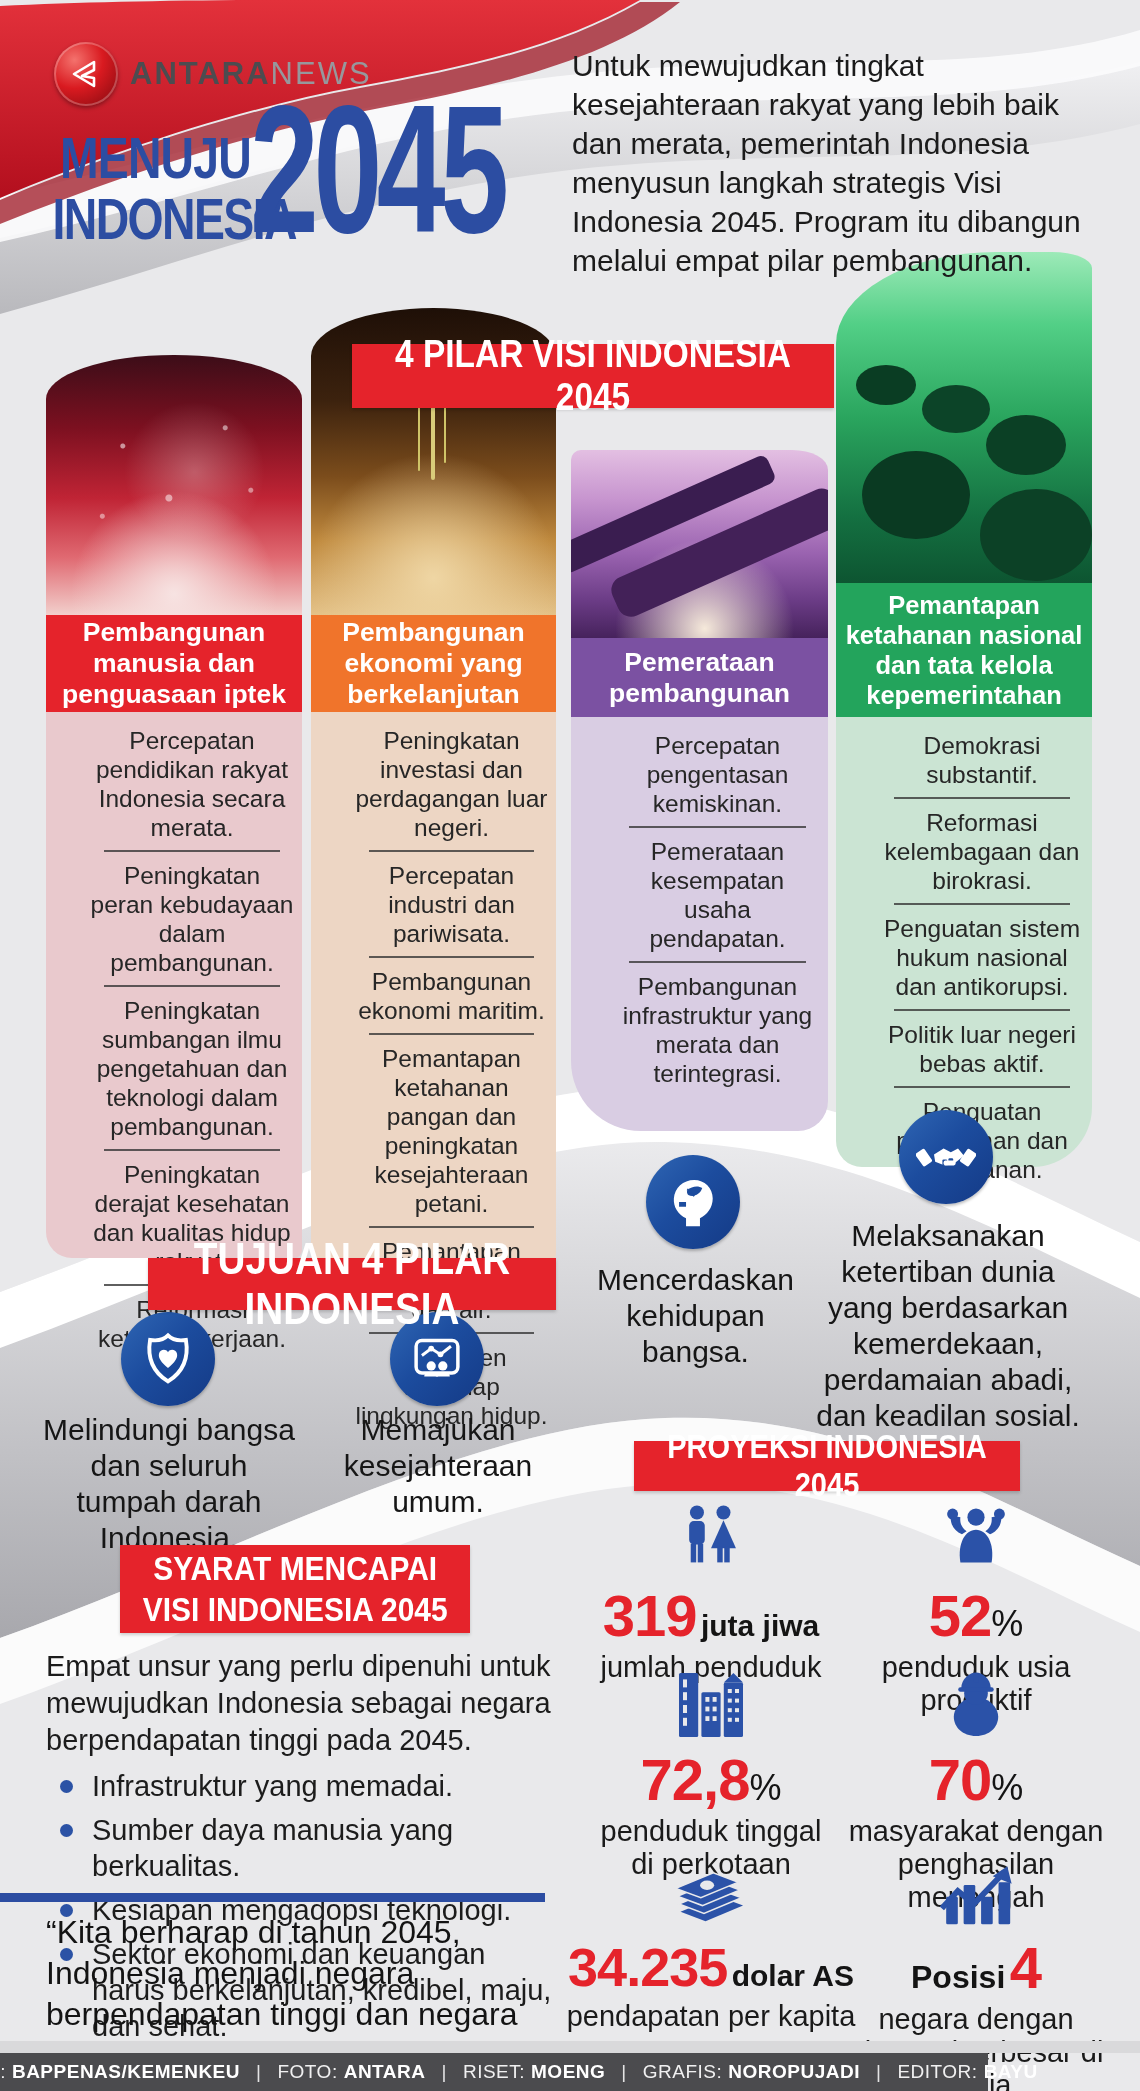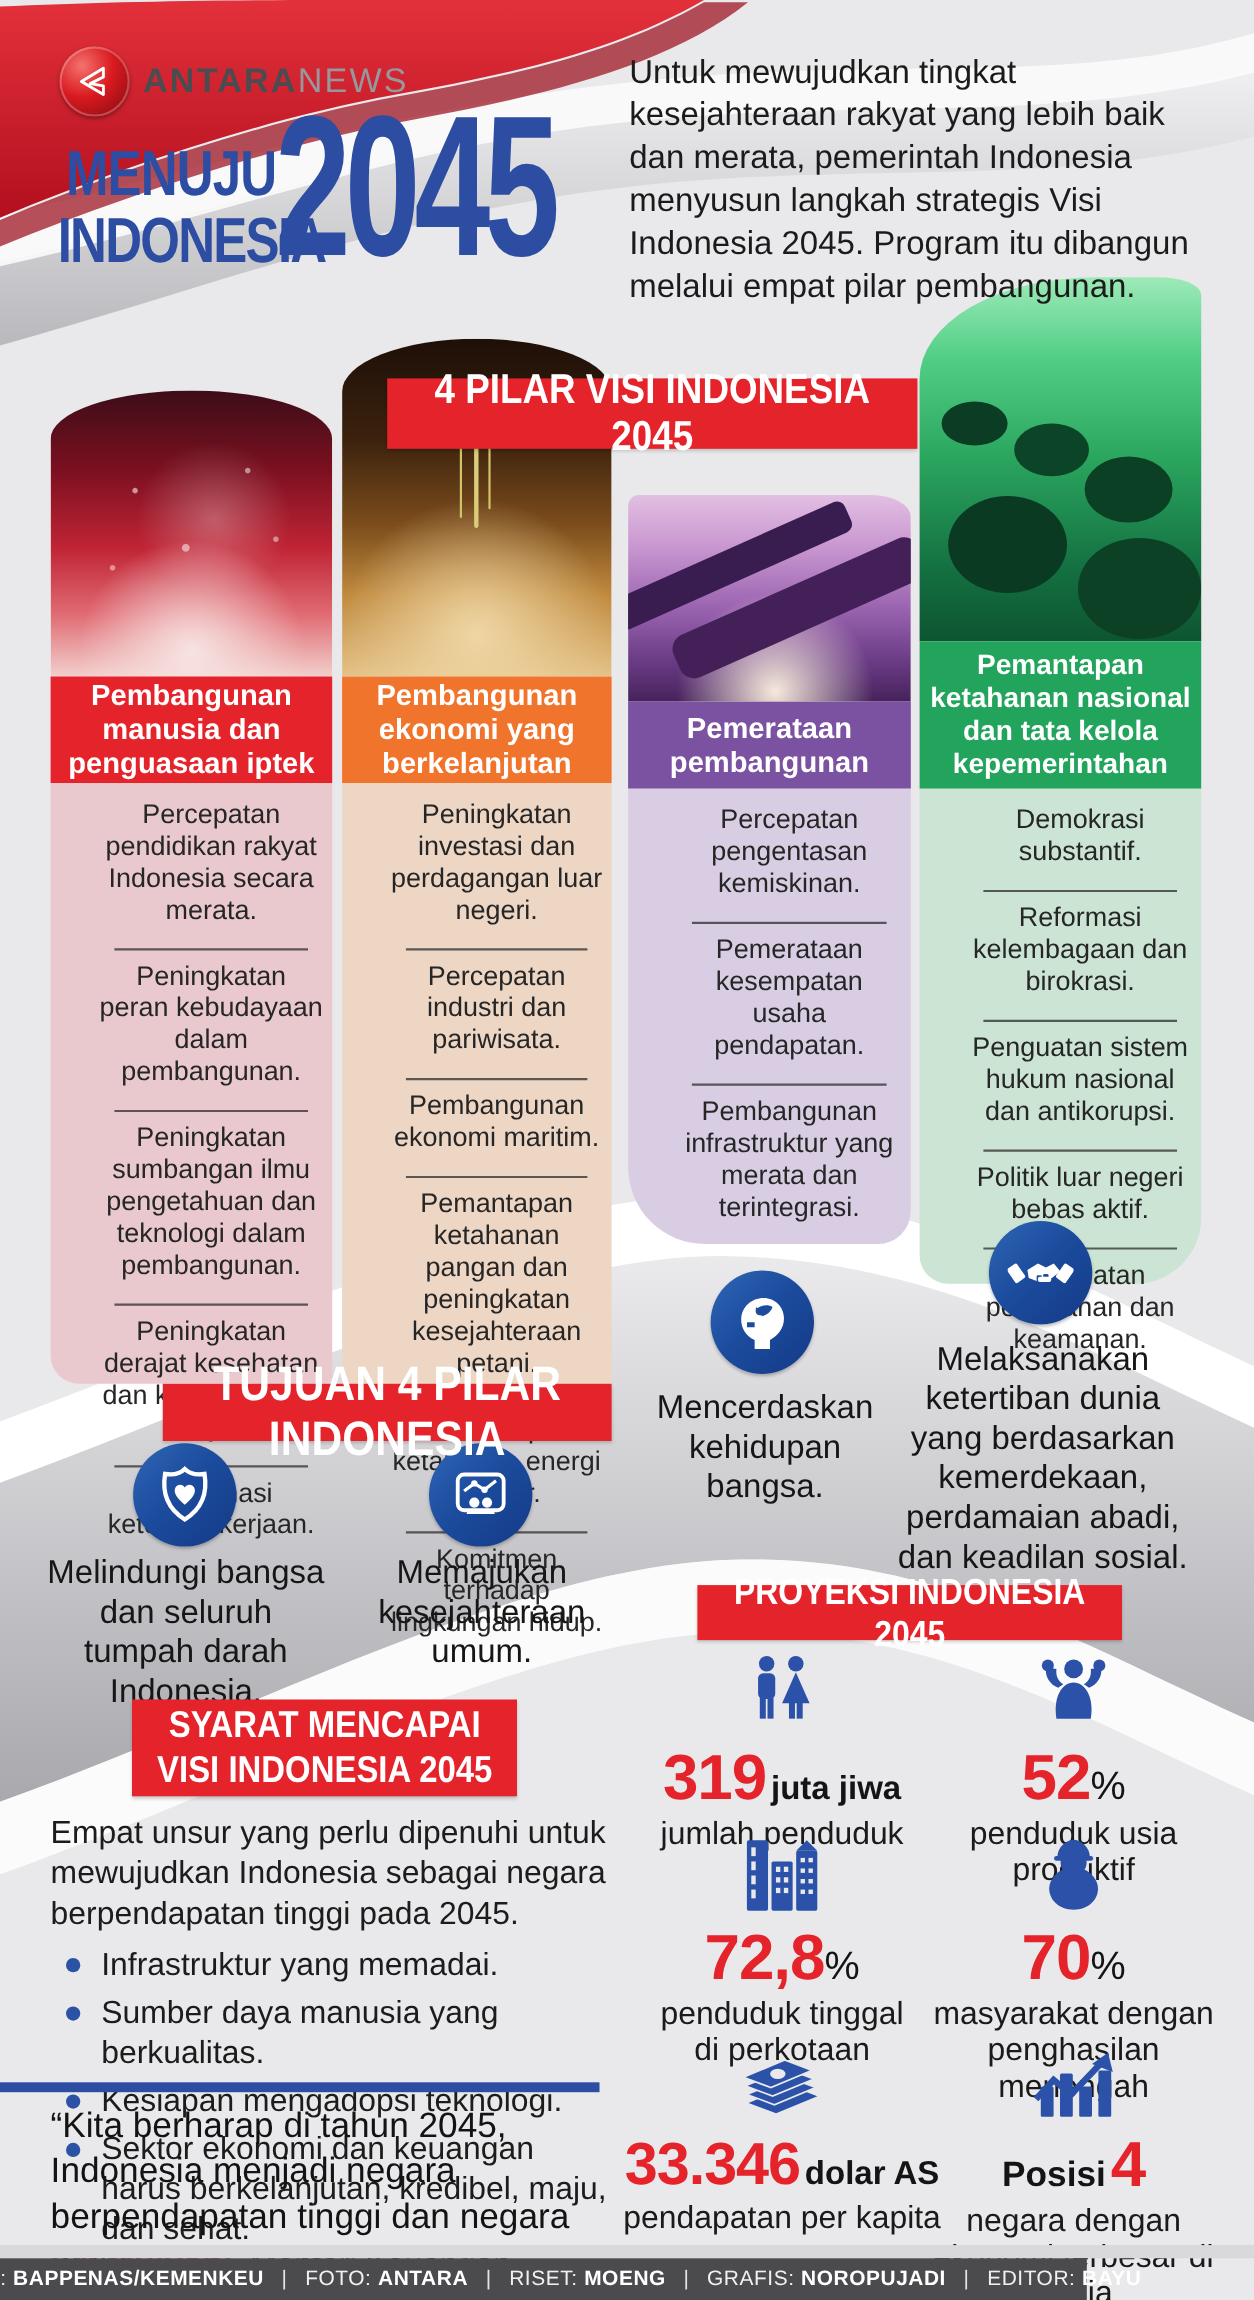--- a/index.html
+++ b/index.html
@@ -36,21 +36,21 @@
   #banner-req{left:120px;top:1545px;width:350px;height:88px;font-size:34px;line-height:41px;}
   #banner-proj{left:634px;top:1441px;width:386px;height:50px;font-size:33px;}
 
   
   .pillar{position:absolute;z-index:2;}
   .photo{position:absolute;left:0;width:100%;overflow:hidden;}
   .pillar-title{position:absolute;left:0;width:100%;display:flex;align-items:center;justify-content:center;
      color:#fff;font-weight:700;text-align:center;font-size:26.5px;line-height:31px;padding:0;}
   .pillar-list{position:absolute;left:0;width:100%;text-align:center;font-size:24.5px;line-height:29px;
      color:#262626;padding-top:6px;box-sizing:border-box;}
-  .pillar-item{padding:8px 8px 21px;margin-left:36px;}
+  .pillar-item{padding:8px 8px 9px;margin-left:36px;}
   .pillar-item + .pillar-item::before{content:"";display:block;width:86%;margin:-9px auto 9px;
      border-top:2px solid rgba(55,55,55,.8);}
 
   
   .photo1{background:
      radial-gradient(circle at 50% 92%,#f7e3e2 0%,rgba(247,227,226,0) 38%),
      radial-gradient(circle at 58% 45%,rgba(255,255,255,.28) 0%,rgba(255,255,255,0) 34%),
      linear-gradient(180deg,#3c0d18 0%,#7c1020 28%,#c02435 55%,#e06a72 78%,#f2cfcc 100%);}
   .photo1::after{content:"";position:absolute;inset:0;
      background:radial-gradient(circle at 30% 35%,rgba(255,255,255,.55) 2px,transparent 3px),
@@ -375,21 +375,21 @@
   <div class="stat" style="left:566px;top:1862px;width:290px;">
     <svg class="stat-icon" width="86" height="70" viewBox="0 0 110 86">
         <g fill="#2b52a8">
           <path d="M16 62 L64 42 L96 54 L48 74 Z"></path>
           <path d="M14 52 L62 32 L94 44 L46 64 Z" stroke="#e9e9eb" stroke-width="2"></path>
           <path d="M12 42 L60 22 L92 34 L44 54 Z" stroke="#e9e9eb" stroke-width="2"></path>
           <path d="M10 32 L58 12 L90 24 L42 44 Z" stroke="#e9e9eb" stroke-width="2"></path>
           <ellipse cx="50" cy="28" rx="9" ry="6" fill="#e9e9eb"></ellipse>
         </g>
       </svg>
-    <div class="stat-line"><span class="stat-value small">33.346</span> <span class="stat-unit">dolar AS</span></div>
+    <div class="stat-line"><span class="stat-value small">34.235</span> <span class="stat-unit">dolar AS</span></div>
     <div class="stat-label">pendapatan per kapita</div>
   </div>
 
   <div class="stat" style="left:836px;top:1862px;width:280px;">
     <svg class="stat-icon" width="80" height="68" viewBox="0 0 110 86">
         <g fill="#2b52a8">
           <rect x="14" y="44" width="16" height="38" rx="2"></rect>
           <rect x="38" y="28" width="16" height="54" rx="2"></rect>
           <rect x="62" y="44" width="16" height="38" rx="2"></rect>
           <rect x="86" y="24" width="16" height="58" rx="2"></rect>

